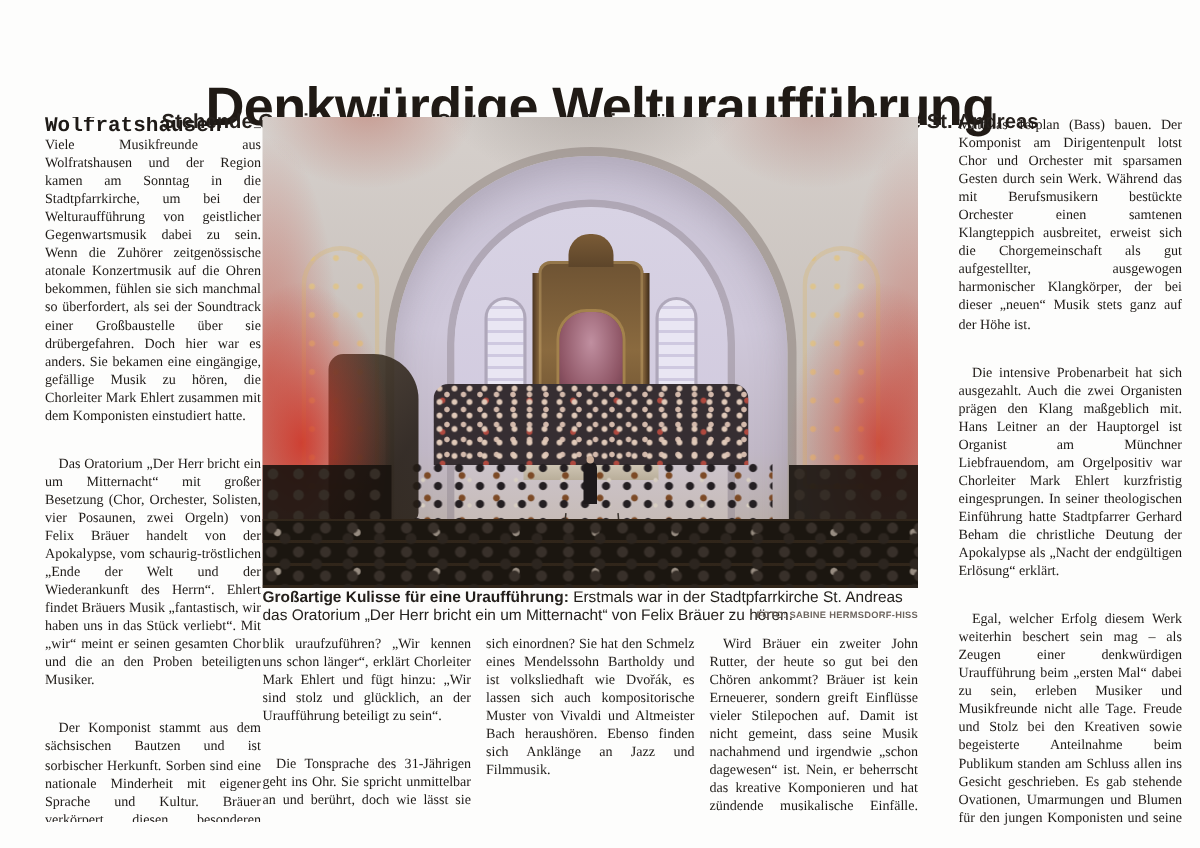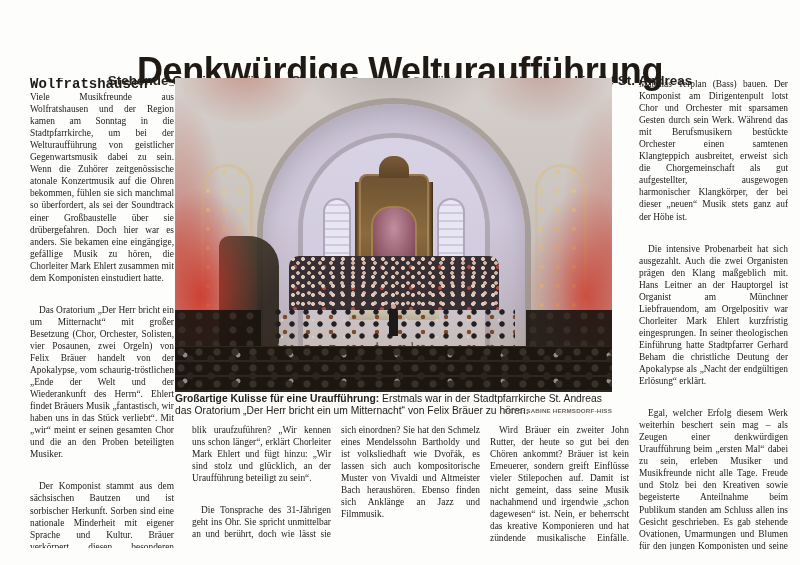--- a/index.html
+++ b/index.html
@@ -14,21 +14,21 @@
   .subtitle{left:0;top:62px;width:800px;text-align:center;
             font-family:"Liberation Sans",sans-serif;font-weight:bold;
             font-size:13.5px;color:#26211d;}
 
   
   .bodytext{font-size:9.4px;line-height:12.05px;text-align:justify;hyphens:auto;}
   .bodytext p{margin:0;}
   .bodytext p.ind{text-indent:9px;margin-top:20px;}
   .lead-in{font-family:Liberation Mono, monospace;font-weight:bold;font-size:14px;}
   .col1{left:30px;top:78px;width:144px;height:470px;overflow:hidden;}
-  .midcols{left:192px;top:424px;width:437px;height:126px;overflow:hidden;
+  .midcols{left:175px;top:424px;width:437px;height:126px;overflow:hidden;
            column-count:3;column-gap:10px;column-fill:auto;}
   .col5{left:639px;top:78px;width:149px;height:472px;overflow:hidden;}
   .byline{font-family:"Liberation Sans",sans-serif;font-weight:bold;font-size:8.2px;
           letter-spacing:.2px;float:right;margin-top:1px;}
 
   
   .caption{left:175px;top:393px;width:437px;font-family:Liberation Sans, sans-serif;
            font-size:10.3px;line-height:11.6px;color:#24201c;}
   .caption .cap-lead{font-weight:bold;}
   .credit{position:absolute;right:0;bottom:0;font-size:6.2px;font-weight:bold;

